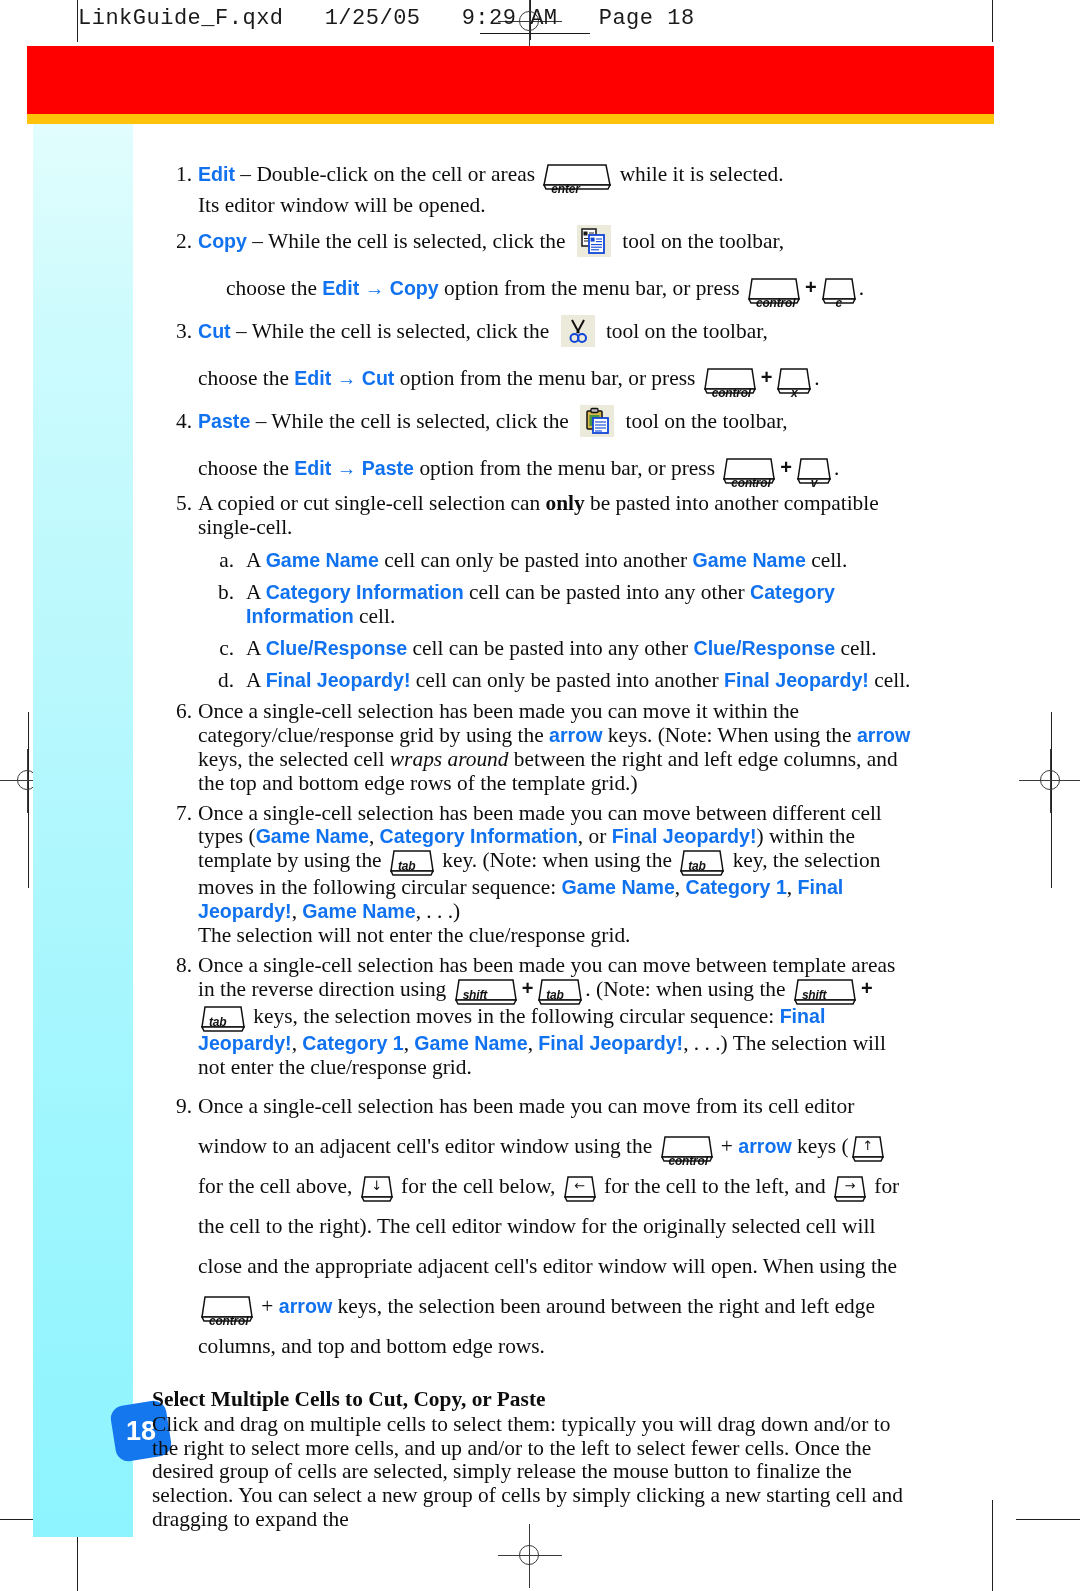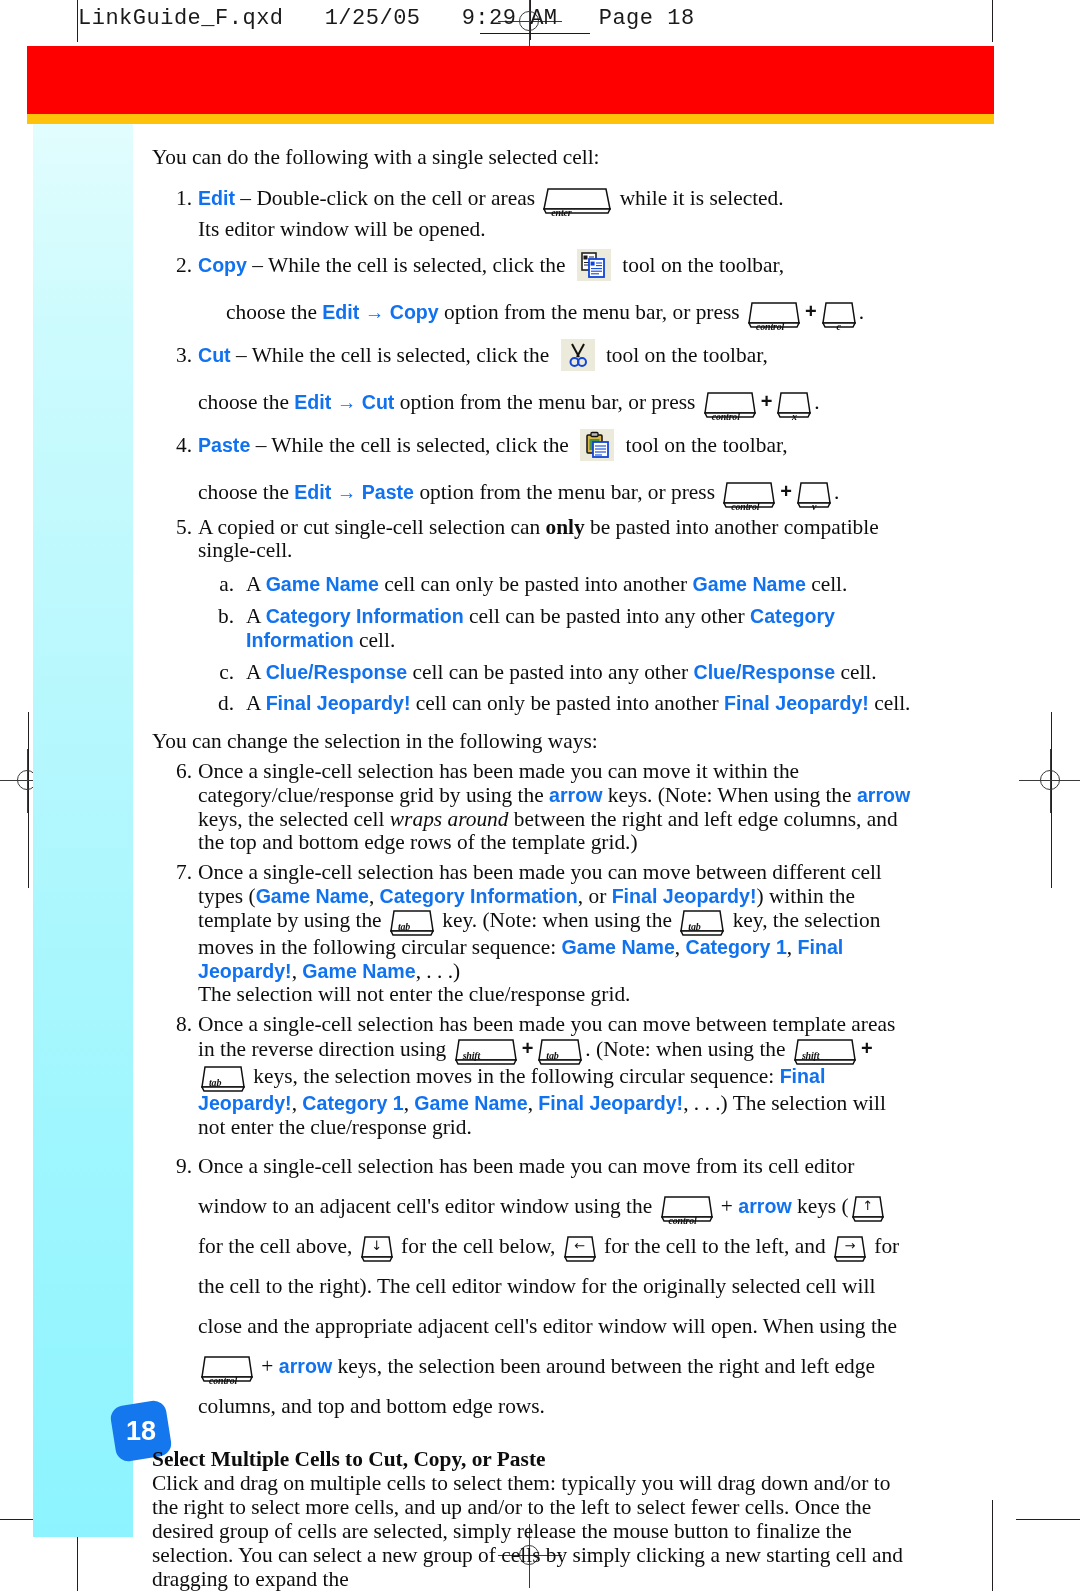--- a/index.html
+++ b/index.html
@@ -185,24 +185,24 @@
     position: relative;
     vertical-align: -9px;
     margin: 0 3px;
   }
   .key svg { display: block; }
   .key .lbl {
     position: absolute;
     left: 0; right: 0;
     top: 5px;
     text-align: center;
-    font-family: Liberation Serif, serif;
+    font-family: Liberation Sans, sans-serif;
     font-style: italic;
     font-weight: bold;
-    font-size: 10px;
+    font-size: 12px;
     color: #111;
     letter-spacing: -0.2px;
     pointer-events: none;
   }
   .key.k-wide .lbl { text-align: left; padding-left: 8px; }
   .key .arw {
     position: absolute;
     left: 0; right: 0;
     top: 3px;
     text-align: center;
@@ -276,21 +276,20 @@
   <div class="banner-gold"></div>
 
   <div class="cyan-bar"></div>
 
   <div class="page-badge">
     <span>18</span>
   </div>
 
   <div class="content">
 
-    <p class="para">You can do the following with a single selected cell:</p>
 
     <div class="ol-item tall" style="margin-top:8px;">
       <span class="marker">1.</span>
       <span class="kw">Edit</span><span> – Double-click on the cell or areas </span><span class="key k-wide"><svg width="68" height="26" viewBox="0 0 68 26">
             <path d="M5 1 L63 1 L67 21 L1 21 Z" fill="#fff" stroke="#111" stroke-width="1.5"></path>
             <path d="M1 21 L67 21 L65 25 L3 25 Z" fill="#fff" stroke="#111" stroke-width="1.5"></path>
           </svg><span class="lbl">enter</span></span><span> while it is selected.</span>
       <div style="line-height:23.8px;">Its editor window will be opened.</div>
     </div>
 
@@ -379,21 +378,20 @@
     </div>
     <div class="sub-item">
       <span class="marker">c.</span>
       <span>A </span><span class="kw">Clue/Response</span><span> cell can be pasted into any other </span><span class="kw">Clue/Response</span><span> cell.</span>
     </div>
     <div class="sub-item">
       <span class="marker">d.</span>
       <span>A </span><span class="kw">Final Jeopardy!</span><span> cell can only be pasted into another </span><span class="kw">Final Jeopardy!</span><span> cell.</span>
     </div>
 
-    <p class="para" style="margin-top:14px;">You can change the selection in the following ways:</p>
 
     <div class="ol-item" style="margin-top:6px;">
       <span class="marker">6.</span>
       <span>Once a single-cell selection has been made you can move it within the category/clue/response grid by using the </span><span class="kw">arrow</span><span> keys. (Note: When using the </span><span class="kw">arrow</span><span> keys, the selected cell </span><span class="it">wraps around</span><span> between the right and left edge columns, and the top and bottom edge rows of the template grid.)</span>
     </div>
 
     <div class="ol-item" style="margin-top:6px;">
       <span class="marker">7.</span>
       <span>Once a single-cell selection has been made you can move between different cell types (</span><span class="kw">Game Name</span><span>, </span><span class="kw">Category Information</span><span>, or </span><span class="kw">Final Jeopardy!</span><span>) within the template by using the </span><span class="key k-wide"><svg width="44" height="26" viewBox="0 0 44 26">
             <path d="M4 1 L40 1 L43 21 L1 21 Z" fill="#fff" stroke="#111" stroke-width="1.5"></path>

